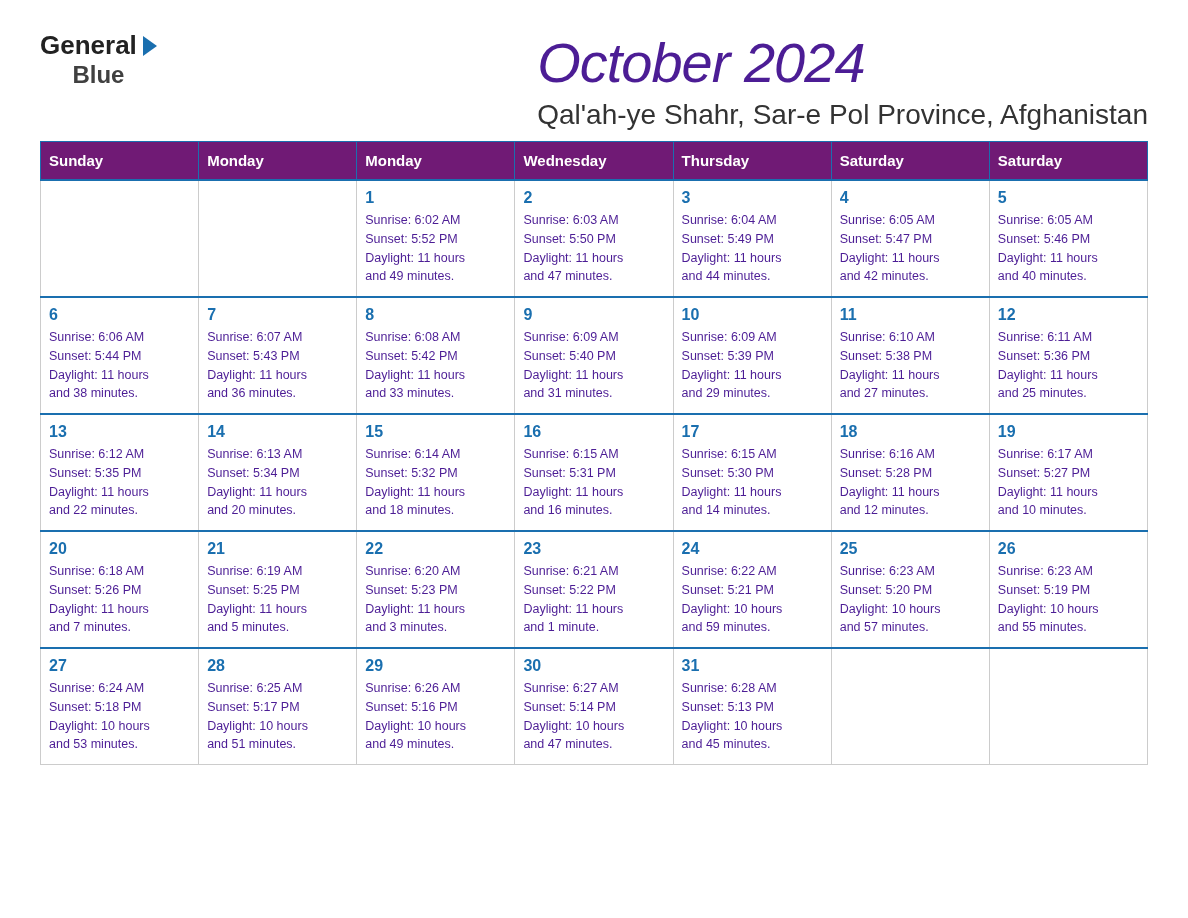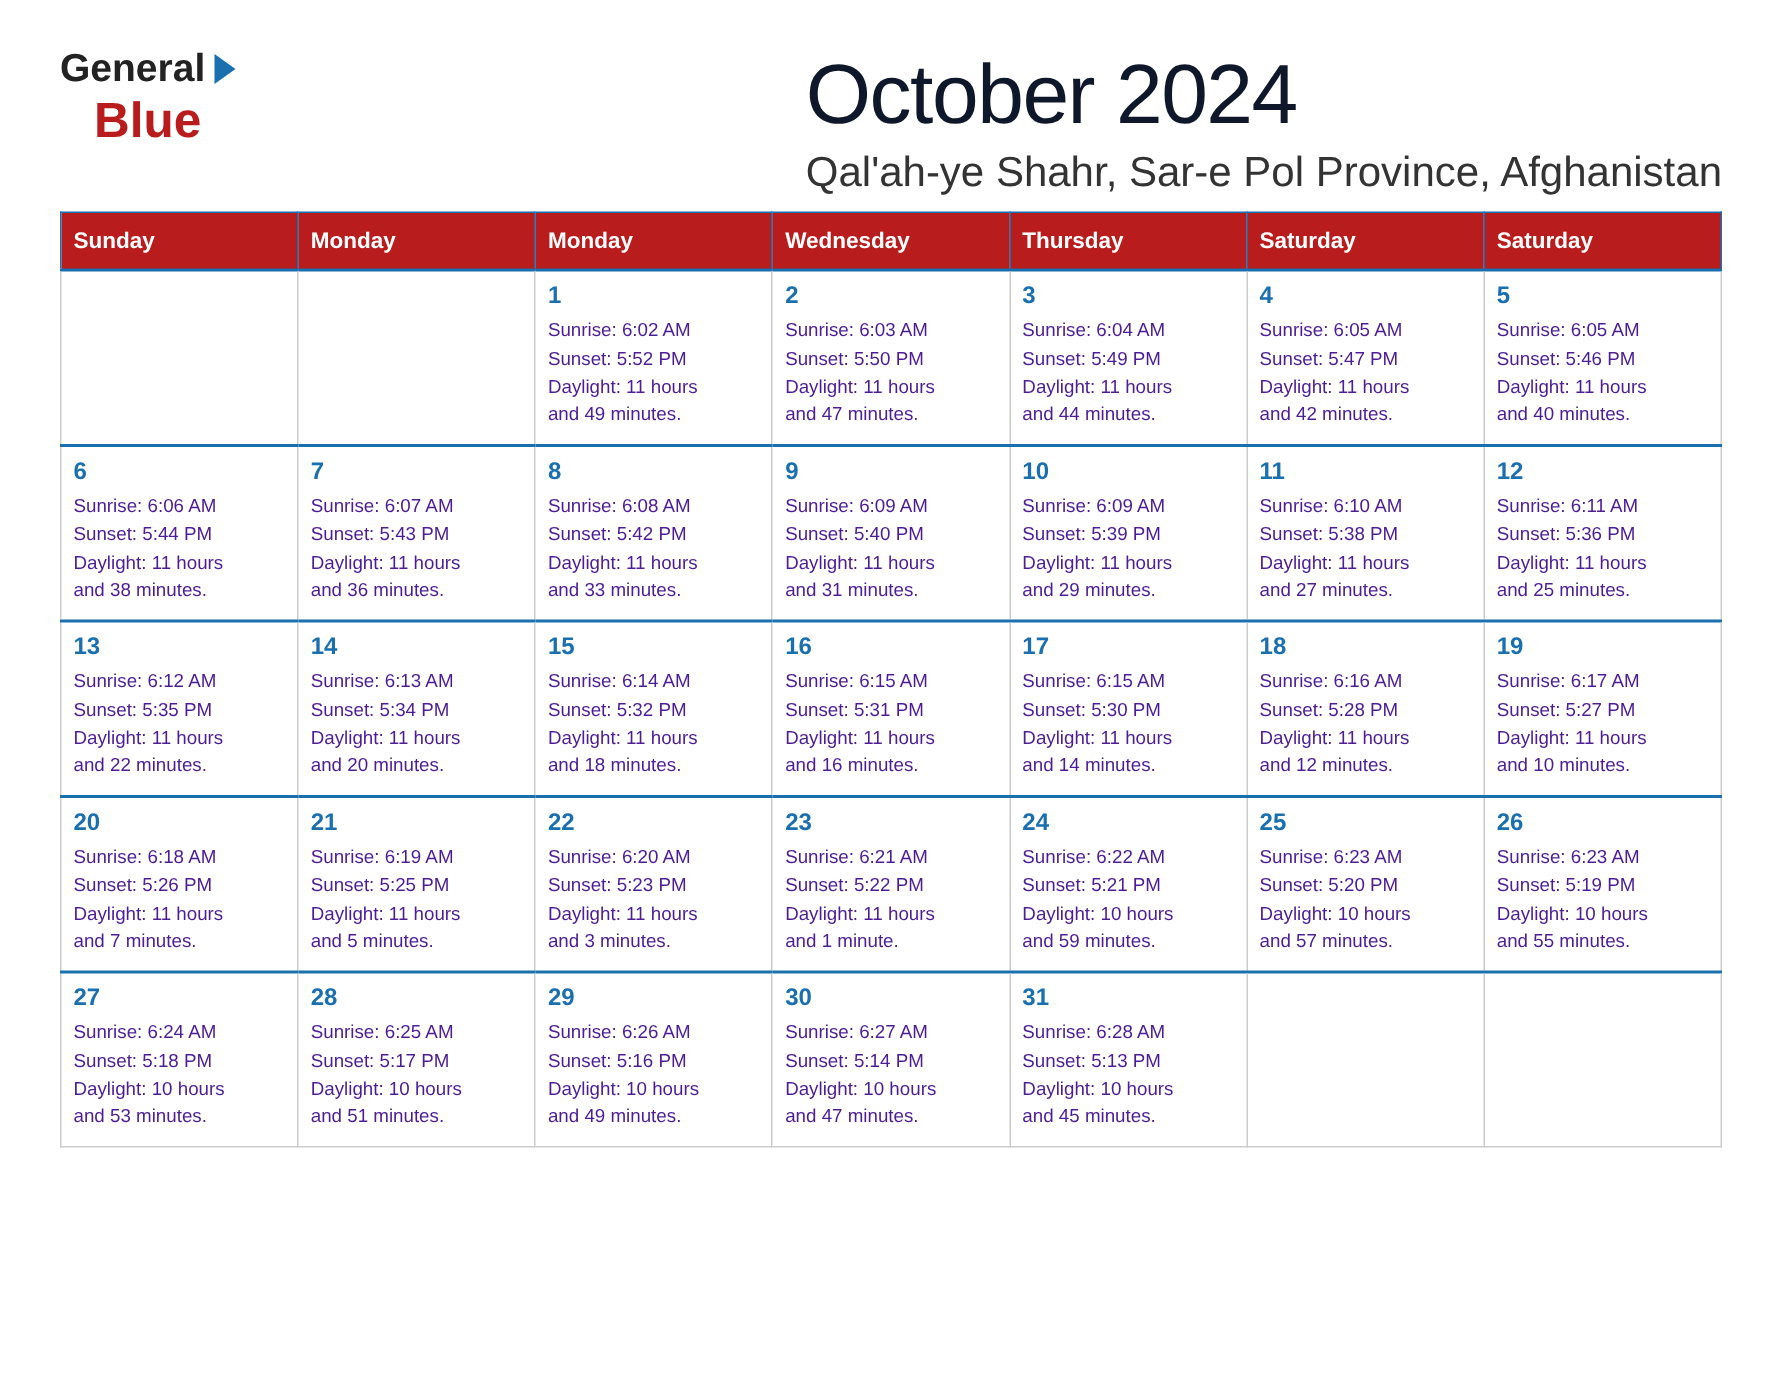--- a/index.html
+++ b/index.html
@@ -42,47 +42,48 @@
       width: 0;
       height: 0;
       border-left: 14px solid #1a6faf;
       border-top: 10px solid transparent;
       border-bottom: 10px solid transparent;
       margin-left: 2px;
       vertical-align: middle;
     }
 
     .logo-blue-text {
-      font-size: 33px;
-      font-weight: bold;
-      color: #b91c1c;
+      font-size: 24px;
+      font-weight: bold;
+      color: #404040;
     }
 
     .month-title {
       font-size: 56px;
       font-weight: 300;
-      color: #0f172a;
+      color: #4c1d95;
       letter-spacing: -1px;
+      font-style: italic;
     }
 
     .location-subtitle {
       font-size: 28px;
       color: #333;
       text-align: right;
       margin-top: 4px;
     }
 
     .calendar-table {
       width: 100%;
       border-collapse: collapse;
       margin-top: 8px;
     }
 
     .calendar-table thead tr th {
-      background-color: #b91c1c;
+      background-color: #701a75;
       color: #fff;
       font-size: 15px;
       font-weight: bold;
       padding: 10px 8px;
       text-align: left;
       border: 1px solid #1a6faf;
     }
 
     .calendar-table tbody tr td {
       vertical-align: top;

